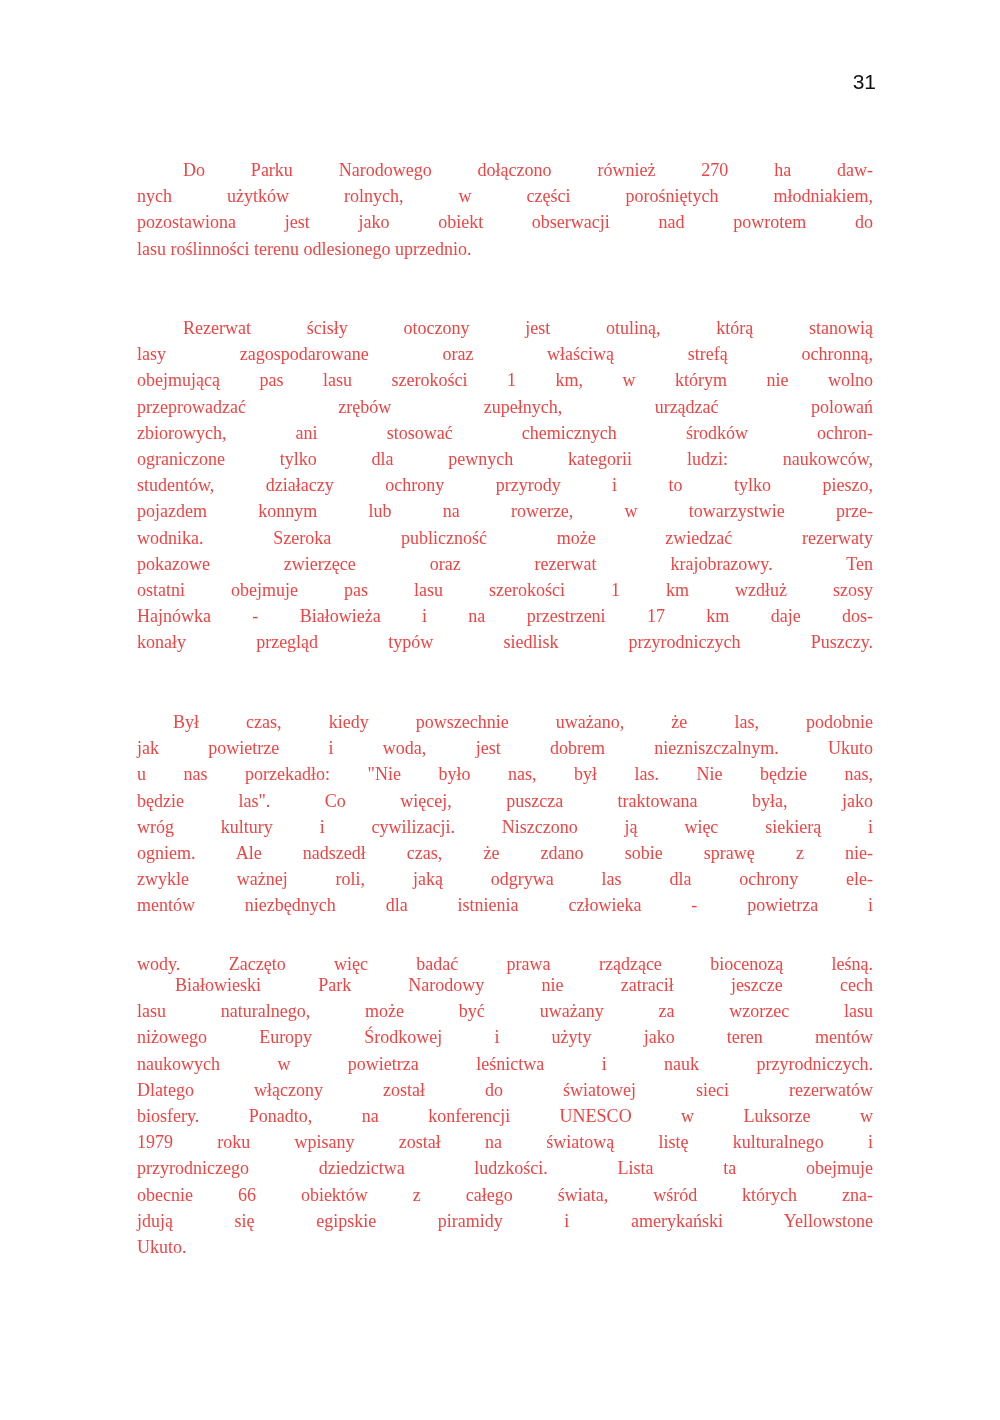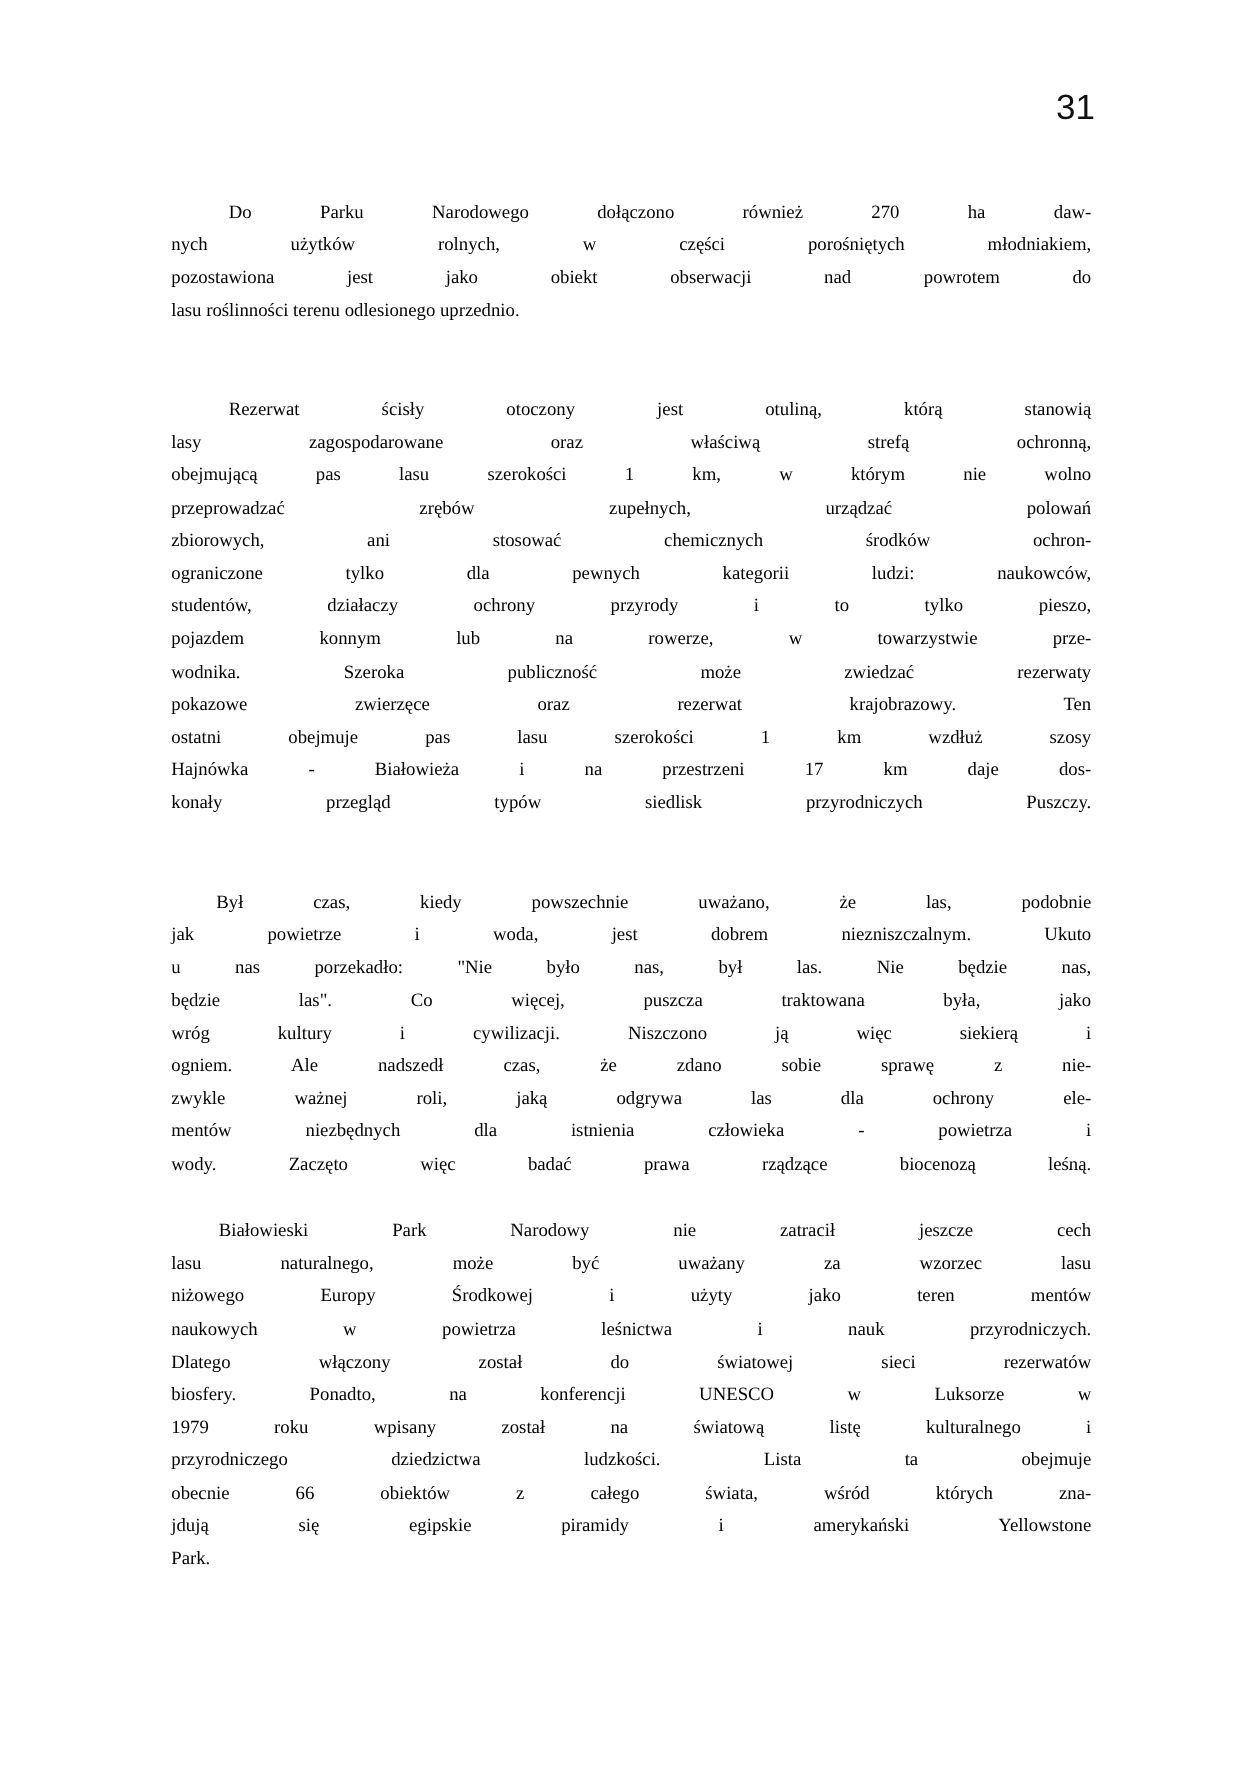--- a/index.html
+++ b/index.html
@@ -1,24 +1,24 @@
 <!DOCTYPE html>
 <html><head>
 <meta charset="utf-8">
 <style>
   html, body { margin: 0; padding: 0; background: #ffffff; }
   body { width: 1000px; height: 1420px; position: relative; overflow: hidden; }
   .page-number {
     position: absolute; top: 70px; left: 840px; width: 36px; text-align: right;
-    font-family: "Liberation Sans", sans-serif; font-size: 28px; color: #111;
+    font-family: "Liberation Sans", sans-serif; font-size: 21px; color: #111;
   }
   .para {
     position: absolute; left: 137px; width: 736px;
-    font-family: "Liberation Serif", serif; font-size: 15px; line-height: 26.2px;
-    color: #000000;
+    font-family: "Liberation Serif", serif; font-size: 18px; line-height: 26.2px;
+    color: #ef4444;
   }
   .line {
     display: block; white-space: nowrap; text-align: justify; text-align-last: justify;
     height: 26.2px;
   }
   .line.last { text-align-last: left; }
   .line.indent { padding-left: 46px; }
 </style>
 </head>
 <body>
@@ -51,29 +51,29 @@
 
   <div class="para" style="top:709px;">
     <span class="line indent" style="padding-left:36px;">Był czas, kiedy powszechnie uważano, że las, podobnie</span>
     <span class="line">jak powietrze i woda, jest dobrem niezniszczalnym. Ukuto</span>
     <span class="line">u nas porzekadło: "Nie było nas, był las. Nie będzie nas,</span>
     <span class="line">będzie las". Co więcej, puszcza traktowana była, jako</span>
     <span class="line">wróg kultury i cywilizacji. Niszczono ją więc siekierą i</span>
     <span class="line">ogniem. Ale nadszedł czas, że zdano sobie sprawę z nie-</span>
     <span class="line">zwykle ważnej roli, jaką odgrywa las dla ochrony ele-</span>
     <span class="line">mentów niezbędnych dla istnienia człowieka - powietrza i</span>
-    <span class="line last" style="text-align-last:justify;">wody. Zaczęto więc badać prawa rządzące biocenozą leśną.</span>
+    <span class="line last" style="text-align-last:justify;margin-top:32px;">wody. Zaczęto więc badać prawa rządzące biocenozą leśną.</span>
   </div>
 
   <div class="para" style="top:972px;">
     <span class="line indent" style="padding-left:38px;">Białowieski Park Narodowy nie zatracił jeszcze cech</span>
     <span class="line">lasu naturalnego, może być uważany za wzorzec lasu</span>
     <span class="line">niżowego Europy Środkowej i użyty jako teren mentów</span>
     <span class="line">naukowych w powietrza leśnictwa i nauk przyrodniczych.</span>
     <span class="line">Dlatego włączony został do światowej sieci rezerwatów</span>
     <span class="line">biosfery. Ponadto, na konferencji UNESCO w Luksorze w</span>
     <span class="line">1979 roku wpisany został na światową listę kulturalnego i</span>
     <span class="line">przyrodniczego dziedzictwa ludzkości. Lista ta obejmuje</span>
     <span class="line">obecnie 66 obiektów z całego świata, wśród których zna-</span>
     <span class="line">jdują się egipskie piramidy i amerykański Yellowstone</span>
-    <span class="line last">Park.</span>
+    <span class="line last">Ukuto.</span>
   </div>
 </div>
 
 </body></html>

